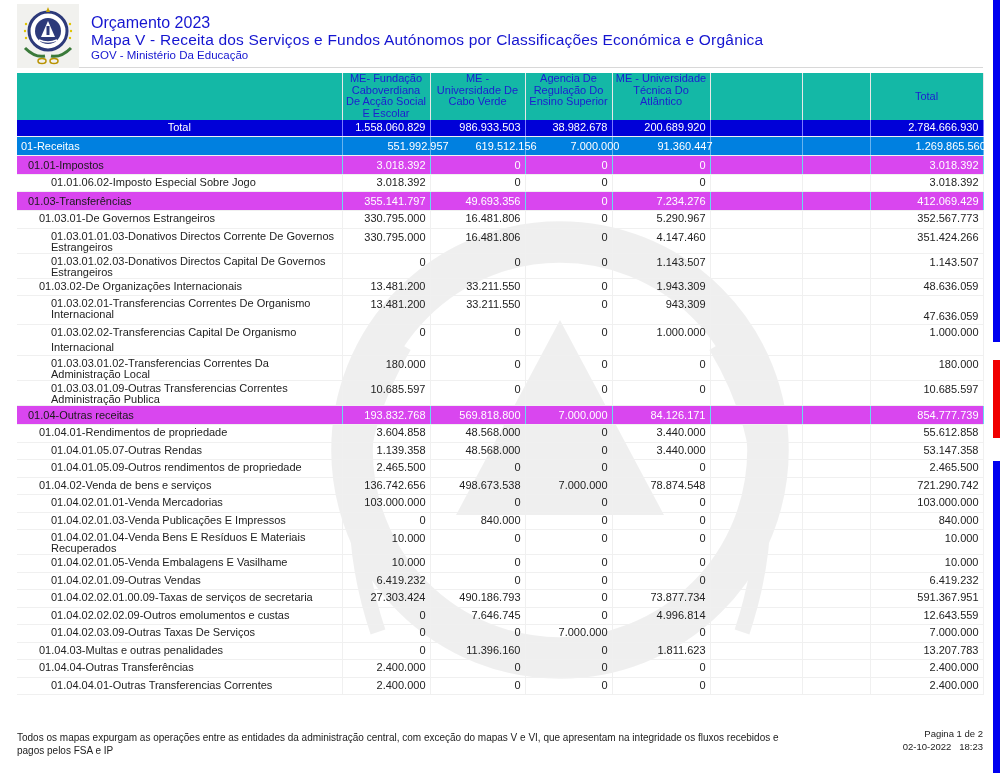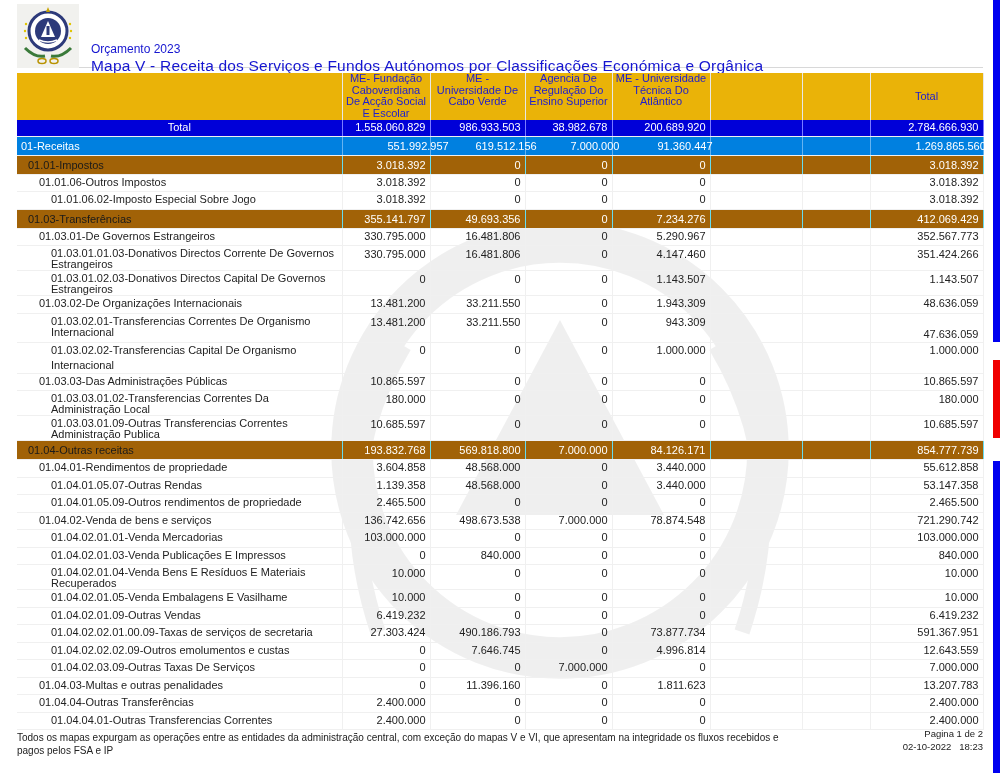--- a/index.html
+++ b/index.html
@@ -7,38 +7,38 @@
   body { position: relative; font-family: "Liberation Sans", sans-serif; color: #222; }
 
   .stripe { position: absolute; right: 0; width: 7px; }
   .stripe.blue1 { top: 0; height: 342px; background: #0000f0; }
   .stripe.red { top: 360px; height: 78px; background: #f00000; }
   .stripe.blue2 { top: 461px; height: 312px; background: #0000f0; }
 
   .header { position: absolute; left: 17px; top: 4px; width: 966px; height: 64px; border-bottom: 1px solid #d8d8d8; }
   .logo { position: absolute; left: 0; top: 0; width: 62px; height: 64px; }
   .hdr-text { position: absolute; left: 74px; top: 12px; color: #1515d0; }
-  .hdr-budget { font-size: 12px; line-height: 14px; margin-top: 26px; }
+  .hdr-budget { font-size: 16px; line-height: 14px; }
   .hdr-title { font-size: 15.5px; line-height: 19px; letter-spacing: 0.2px; }
   .hdr-sub { font-size: 11.5px; line-height: 13px; }
 
   .watermark { position: absolute; left: 300px; top: 190px; width: 520px; height: 520px; opacity: 0.06; pointer-events: none; }
 
   table.grid { position: absolute; left: 17px; top: 73px; width: 966px; border-collapse: collapse; table-layout: fixed; font-size: 11px; }
   table.grid td, table.grid th { padding: 0 3px; vertical-align: top; }
-  thead th { background: #eab308; color: #1d1dd0; font-weight: normal; font-size: 11px; line-height: 11.5px; text-align: center; vertical-align: middle; height: 47px; border-right: 1px solid #e8e8e8; }
+  thead th { background: #14b8a6; color: #1d1dd0; font-weight: normal; font-size: 11px; line-height: 11.5px; text-align: center; vertical-align: middle; height: 47px; border-right: 1px solid #e8e8e8; }
   thead th.th-total { vertical-align: middle; }
 
   tr.row td { height: 17.5px; line-height: 15px; border-right: 1px solid #f0f0f0; border-bottom: 1px solid #f0f0f0; }
   tr.row.tall td { height: 24px; }
   tr.row td.num { text-align: right; padding-right: 4px; }
   tr.lvl-total td { background: #0000d8; color: #fff; border-right: 1px solid #7b7bff; height: 16px; line-height: 15px; }
   tr.lvl-total td.lbl { text-align: center; }
   tr.lvl-0 td { background: #0080e0; color: #fff; border-right: 1px solid #66b3f0; height: 18px; line-height: 18px; padding-left: 45px; }
-  tr.lvl-1 td { background: #a16207; color: #fff; border-right: 1px solid #66dcee; height: 18px; line-height: 18px; }
+  tr.lvl-1 td { background: #d946ef; color: #fff; border-right: 1px solid #66dcee; height: 18px; line-height: 18px; }
   tr.lvl-1 td.lbl { color: #1a1a1a; padding-left: 11px; }
   tr.lvl-0 td.lbl { padding-left: 4px; }
   tr.lvl-2 td.lbl { padding-left: 22px; }
   tr.lvl-3 td.lbl { padding-left: 34px; margin-top: 6px; }
   tr.lvl-2 td, tr.lvl-3 td { color: #222; }
   td.lbl .wrap { display: block; line-height: 11px; padding-top: 2px; }
 
   .footer { position: absolute; left: 17px; top: 727px; width: 966px; font-size: 10px; color: #222; }
   .footer-note { position: absolute; left: 0; top: 4px; width: 780px; line-height: 13px; }
   .footer-page { position: absolute; right: 0; top: 0; text-align: right; line-height: 13px; font-size: 9.5px; }
@@ -133,30 +133,20 @@
       <tr class="row lvl-1">
         <td class="lbl"><span>01.01-Impostos</span></td>
         <td class="num">3.018.392</td>
         <td class="num">0</td>
         <td class="num">0</td>
         <td class="num">0</td>
         <td class="num"></td>
         <td class="num"></td>
         <td class="num">3.018.392</td>
       </tr>
-      <tr class="row lvl-2">
-        <td class="lbl"><span>01.01.06-Outros Impostos</span></td>
-        <td class="num">3.018.392</td>
-        <td class="num">0</td>
-        <td class="num">0</td>
-        <td class="num">0</td>
-        <td class="num"></td>
-        <td class="num"></td>
-        <td class="num">3.018.392</td>
-      </tr>
       <tr class="row lvl-3">
         <td class="lbl"><span>01.01.06.02-Imposto Especial Sobre Jogo</span></td>
         <td class="num">3.018.392</td>
         <td class="num">0</td>
         <td class="num">0</td>
         <td class="num">0</td>
         <td class="num"></td>
         <td class="num"></td>
         <td class="num">3.018.392</td>
       </tr>
@@ -228,30 +218,20 @@
       </tr>
       <tr class="row lvl-3">
         <td class="lbl"><span>01.03.02.02-Transferencias Capital De Organismo Internacional</span></td>
         <td class="num">0</td>
         <td class="num">0</td>
         <td class="num">0</td>
         <td class="num">1.000.000</td>
         <td class="num"></td>
         <td class="num"></td>
         <td class="num">1.000.000</td>
-      </tr>
-      <tr class="row lvl-2">
-        <td class="lbl"><span>01.03.03-Das Administrações Públicas</span></td>
-        <td class="num">10.865.597</td>
-        <td class="num">0</td>
-        <td class="num">0</td>
-        <td class="num">0</td>
-        <td class="num"></td>
-        <td class="num"></td>
-        <td class="num">10.865.597</td>
       </tr>
       <tr class="row lvl-3 tall">
         <td class="lbl">
           <span class="wrap">01.03.03.01.02-Transferencias Correntes Da Administração Local</span>
         </td>
         <td class="num" style="padding-top: 1px;">180.000</td>
         <td class="num" style="padding-top: 1px;">0</td>
         <td class="num" style="padding-top: 1px;">0</td>
         <td class="num" style="padding-top: 1px;">0</td>
         <td class="num" style="padding-top: 1px;"></td>

